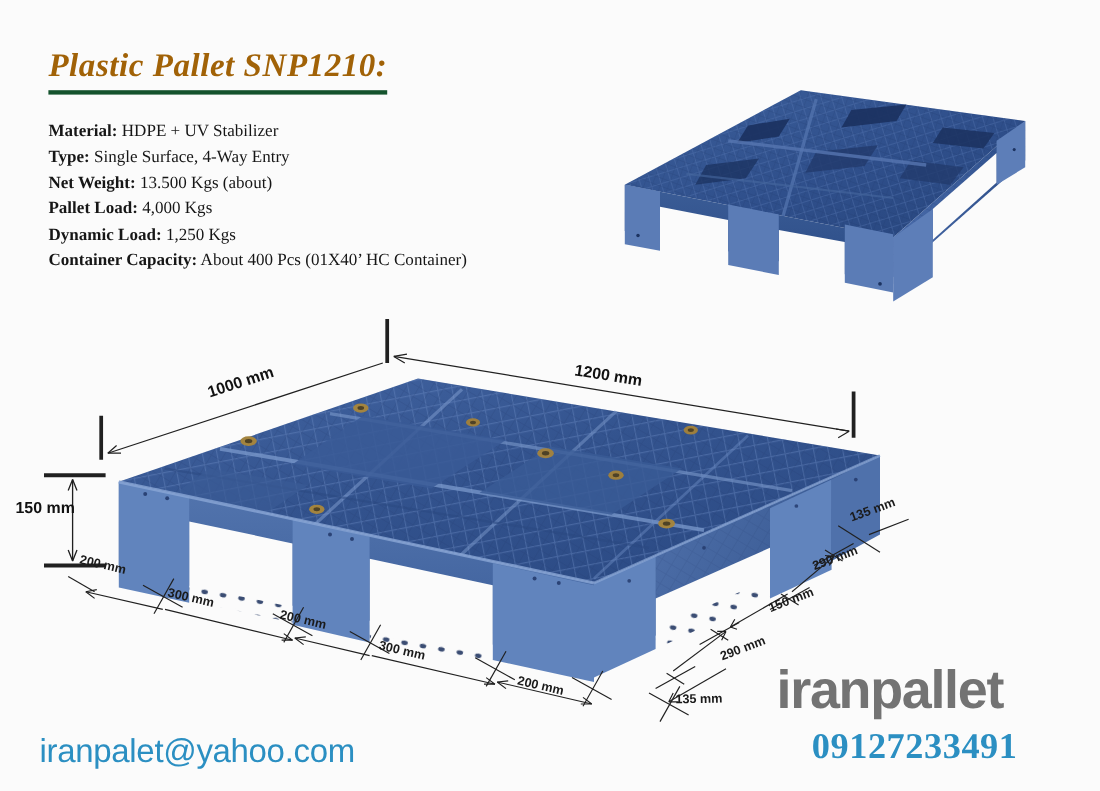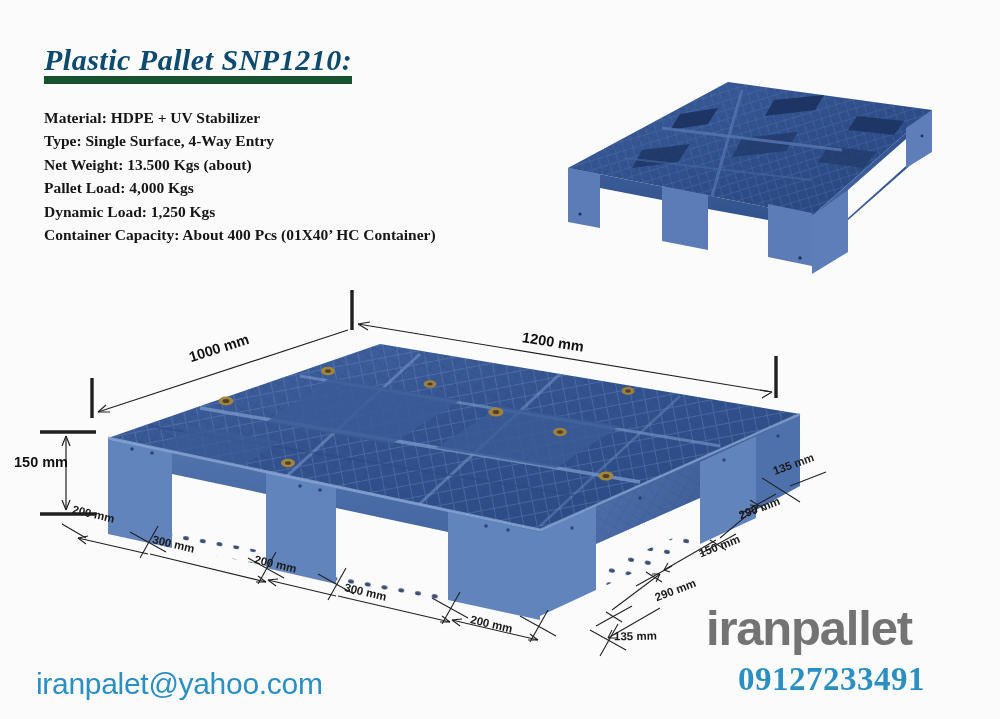--- a/index.html
+++ b/index.html
@@ -10,34 +10,34 @@
     overflow:hidden;
     position:relative;
   }
   #page{position:absolute;inset:0;background:#fbfbfb;}
 
   
   #spec-block{position:absolute;left:44px;top:44px;width:430px;}
   #product-title{
     font-family:"Liberation Serif", serif;
     font-weight:bold;font-style:italic;
-    font-size:30px;letter-spacing:.5px;color:#0c4a6e;
+    font-size:30px;letter-spacing:.5px;color:#a16207;
     display:inline-block;
-    border-bottom:8px solid #14532d;
-    padding-bottom:0;line-height:1.05;
+    border-bottom:4px solid #14532d;
+    padding-bottom:6px;line-height:1.05;
     white-space:nowrap;
   }
   #spec-list{margin-top:22px;}
   .spec-row{
     font-family:"Liberation Serif", serif;
     font-size:15.5px;color:#161616;
     line-height:1.52;white-space:nowrap;
   }
   .spec-label{font-weight:bold;margin-top:16px;}
-  .spec-value{font-weight:bold;}
+  .spec-value{font-weight:normal;}
 
   
   #pallet-photo{
     position:absolute;left:512px;top:62px;width:472px;height:230px;
   }
   .pl-wrap{position:absolute;inset:0;}
   .pl-svg{width:100%;height:100%;display:block;}
 
   
   #diagram{position:absolute;left:0px;top:286px;width:1000px;height:400px;}

